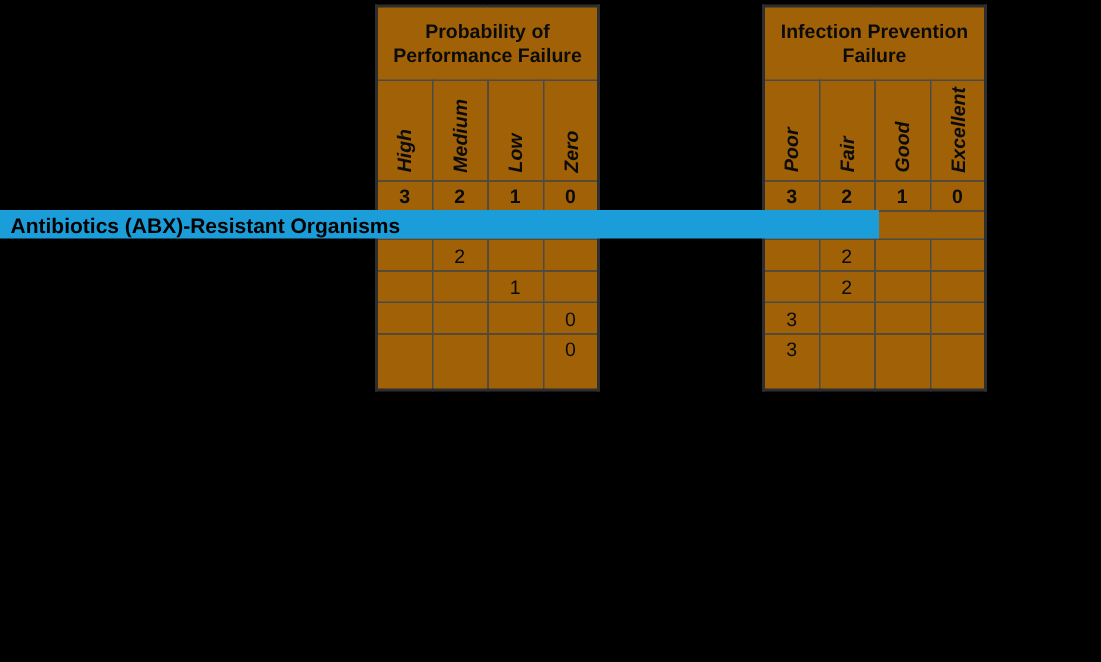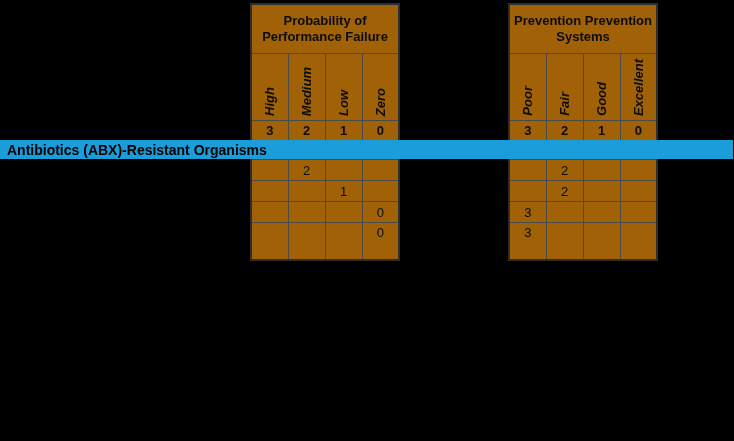--- a/index.html
+++ b/index.html
@@ -77,21 +77,21 @@
   }
   .data-row-tall .data-cell {
     height: 34px;
     vertical-align: top;
     padding-top: 2px;
   }
 
   .banner {
     position: absolute;
     left: 0; top: 140px;
-    width: 733px; height: 19px;
+    width: 586px; height: 19px;
     background: #1b9dd9;
     z-index: 2;
     display: flex;
     align-items: center;
   }
   .banner span {
     font-weight: bold;
     font-size: 14px;
     color: #000000;
     padding-left: 7px;
@@ -158,21 +158,21 @@
 
   <table class="matrix" id="tbl-infection">
     <colgroup>
         <col>
         <col>
         <col>
         <col>
       </colgroup>
     <tbody>
       <tr>
-        <th class="title-cell" colspan="4">Prevention Prevention Systems</th>
+        <th class="title-cell" colspan="4">Infection Prevention Failure</th>
       </tr>
       <tr>
         <td class="label-cell"><span class="rot">Poor</span></td>
         <td class="label-cell"><span class="rot">Fair</span></td>
         <td class="label-cell"><span class="rot">Good</span></td>
         <td class="label-cell"><span class="rot">Excellent</span></td>
       </tr>
       <tr>
         <td class="score-cell">3</td>
         <td class="score-cell">2</td>

